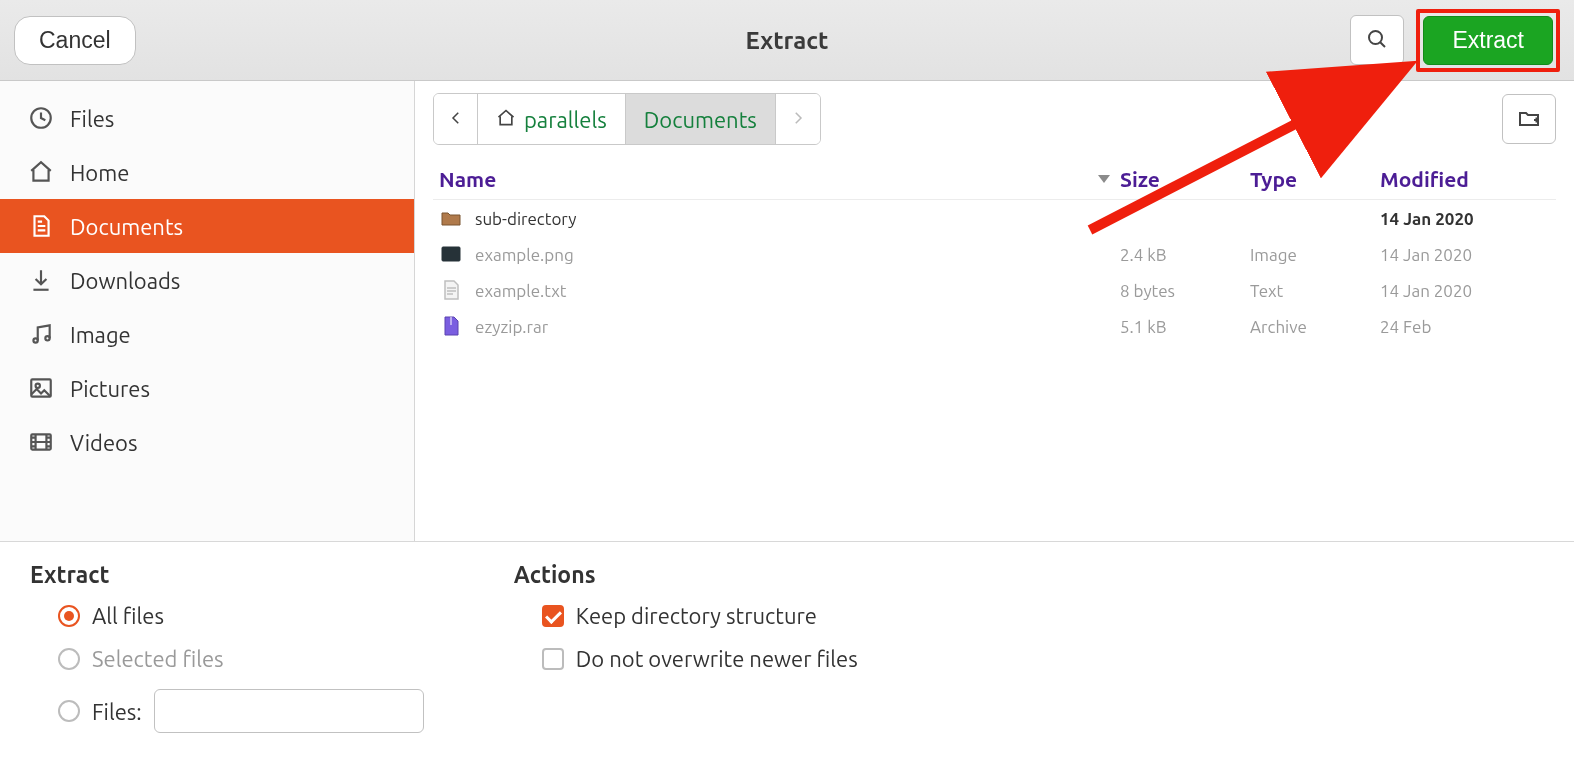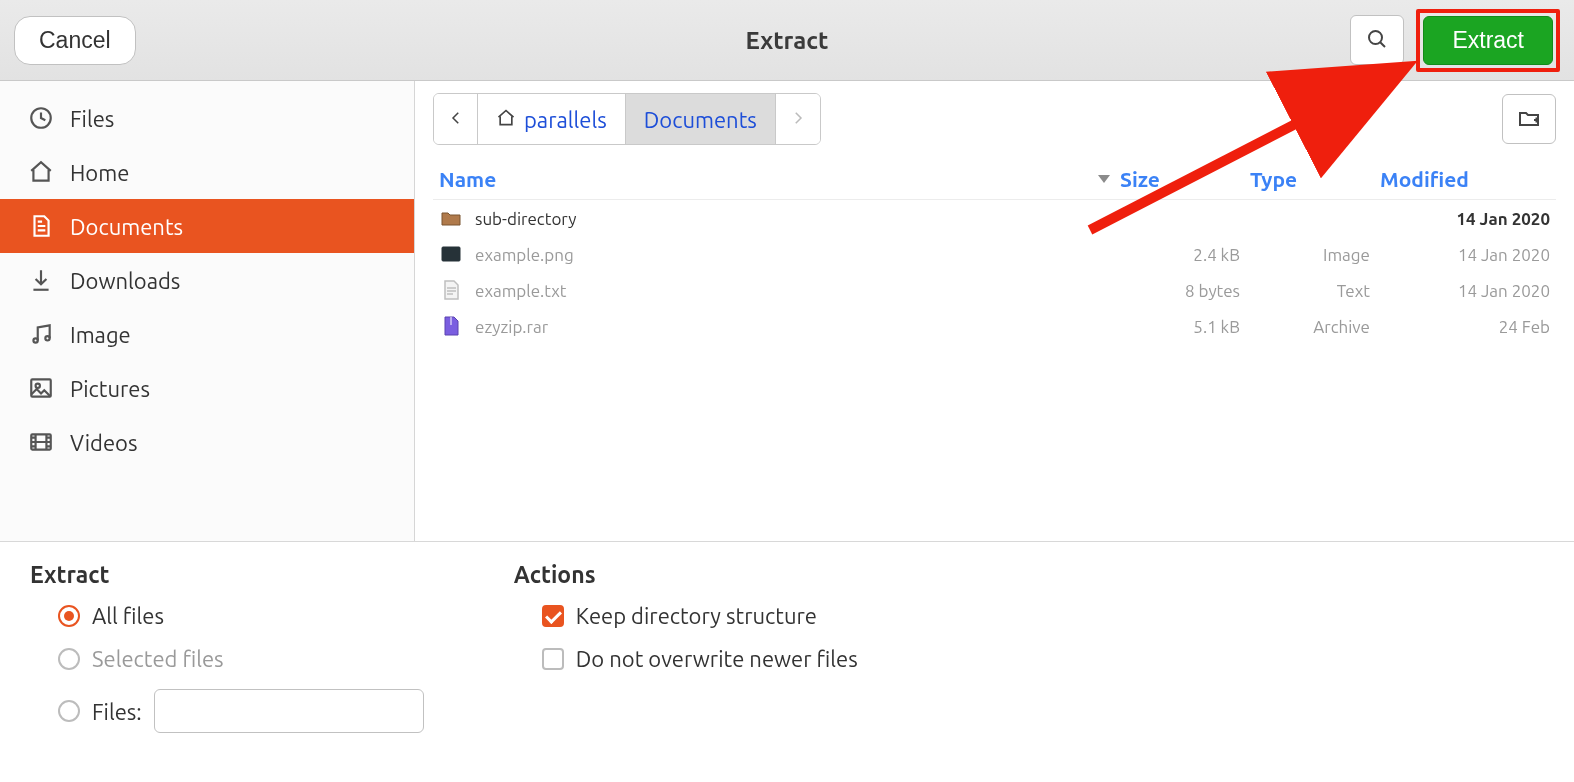--- a/index.html
+++ b/index.html
@@ -141,21 +141,21 @@
   .pathbar > *:last-child { border-right: none; }
   .path-nav {
     width: 44px;
     background: #fff;
     cursor: pointer;
   }
   .path-seg {
     padding: 0 18px;
     background: #fff;
     font-size: 22px;
-    color: #1d4ed8;
+    color: #15803d;
     cursor: pointer;
     gap: 8px;
   }
   .path-seg.current {
     background: #dcdcdc;
   }
   .newfolder-btn {
     margin-left: auto;
     width: 54px;
     height: 50px;
@@ -175,21 +175,21 @@
     flex-direction: column;
     overflow: hidden;
   }
   .thead, .trow {
     display: grid;
     grid-template-columns: 1fr 120px 120px 170px;
     gap: 10px;
     align-items: center;
   }
   .thead {
-    color: #3b82f6;
+    color: #4c1d95;
     font-weight: 700;
     font-size: 21px;
     padding: 8px 6px;
     border-bottom: 1px solid #ececec;
   }
   .thead .th {
     display: flex;
     align-items: center;
     gap: 6px;
   }
@@ -293,21 +293,21 @@
 
   
   .arrow-overlay {
     position: absolute;
     left: 0; top: 0;
     width: 1574px;
     height: 782px;
     pointer-events: none;
   }
 
-  .col-size, .col-type, .col-mod { text-align: right; }
+  .col-size, .col-type, .col-mod { text-align: left; }
   .col-mod { font-weight: 400; }
   .trow:not(.dim) .col-mod { font-weight: 700; color: #333; }
 </style>
 </head>
 <body>
 
 <div class="topbar">
   <button class="btn">Cancel</button>
   <div class="title-wrap">
     <span class="title">Extract</span>

